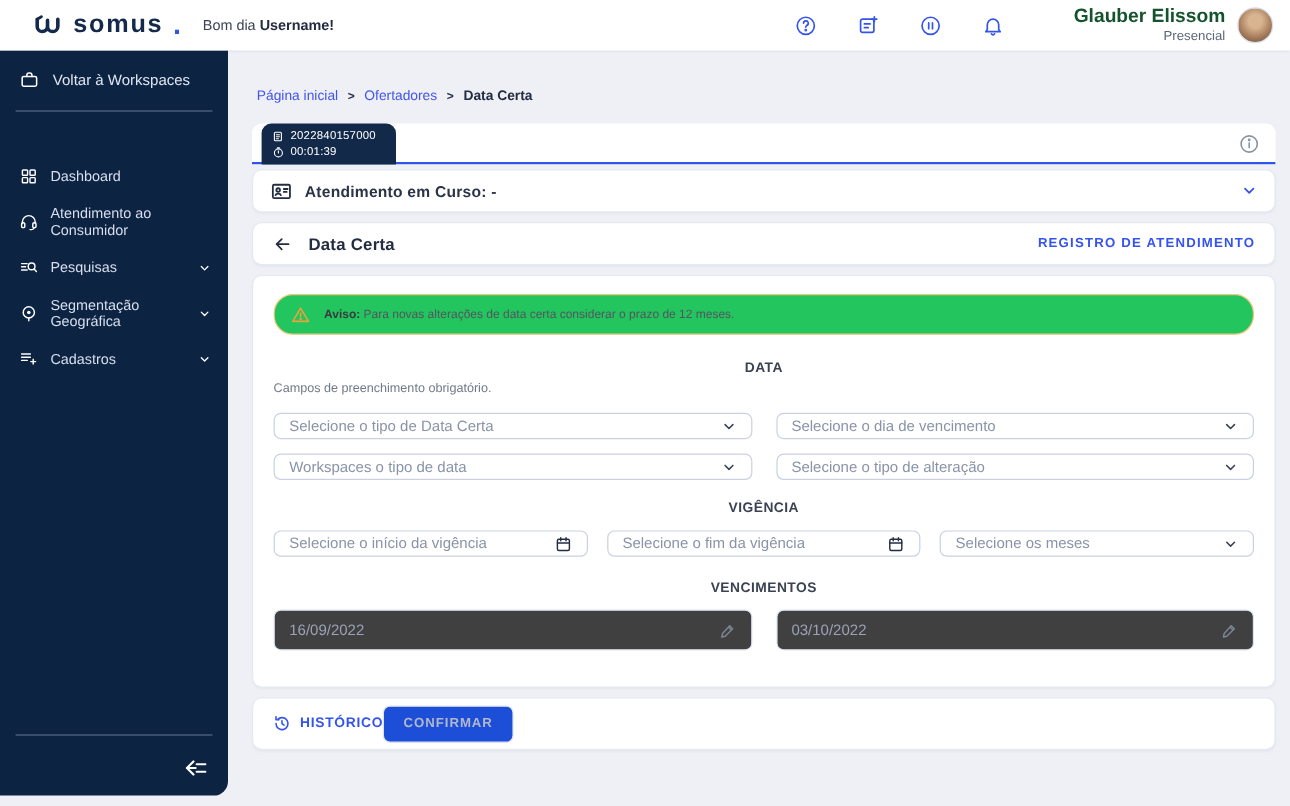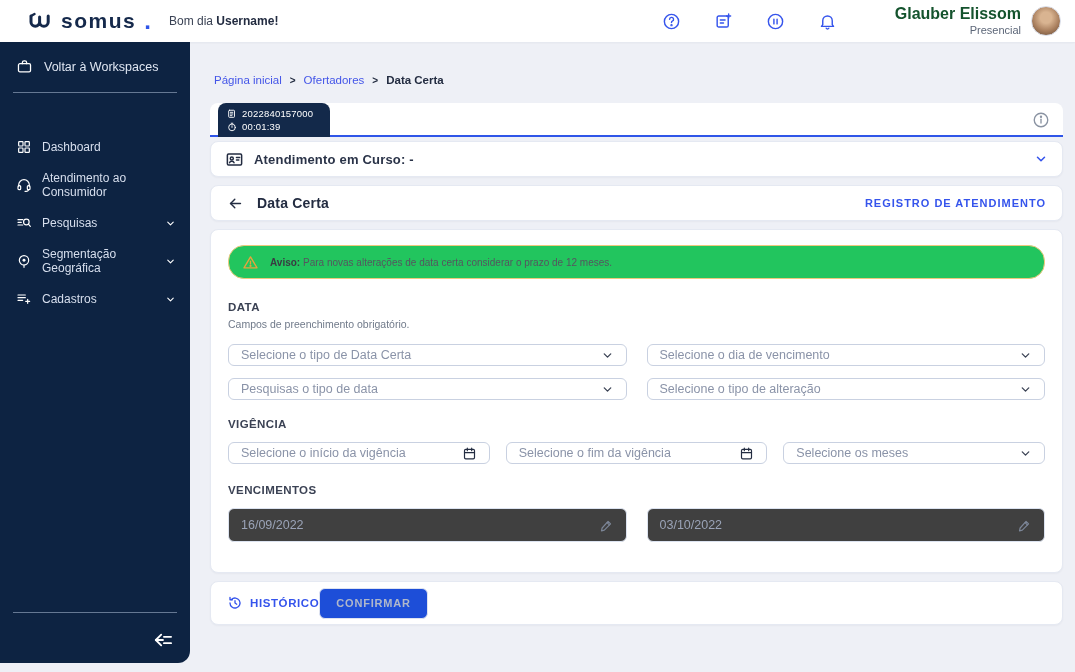--- a/index.html
+++ b/index.html
@@ -84,21 +84,21 @@
 
   .form-card { margin-top:8px; padding:15px 17px 20px 17px; }
 
   .warning {
     background:#22c55e; border:1px solid #edc97d; border-radius:16px;
     height:34px; display:flex; align-items:center; gap:11px; padding:0 13px;
     font-size:10px; color:#55555f; margin-bottom:22px;
   }
   .warning b { color:#3a3a42; }
 
-  .section-title { font-size:11.5px; font-weight:bold; color:#3b4254; letter-spacing:.4px; }
+  .section-title { font-size:11.5px; font-weight:bold; color:#3b4254; letter-spacing:.4px;text-align:center; }
   .section-sub { font-size:10.5px; color:#707a8a; margin:5px 0 14px 0; }
 
   .row2 { display:grid; grid-template-columns:1fr 1fr; gap:12px 20px; margin-bottom:10px; }
   .row3 { display:grid; grid-template-columns:1fr 1fr 1fr; gap:12px 16px; }
 
   .select, .datefield {
     height:22px; border:1px solid #c9d1e1; border-radius:6px; background:#fff;
     display:flex; align-items:center; justify-content:space-between;
     padding:0 12px; font-size:12.5px; color:#8a93a8; cursor:pointer;
   }
@@ -366,21 +366,21 @@
       </div>
       <div class="select">
         <span>Selecione o dia de vencimento</span>
         <span class="chev icon">
           <svg width="13" height="13" viewBox="0 0 24 24" fill="none" stroke="currentColor" stroke-width="2.4" stroke-linecap="round" stroke-linejoin="round">
               <path d="M6 9l6 6 6-6"></path>
             </svg>
         </span>
       </div>
       <div class="select">
-        <span>Pesquisas o tipo de data</span>
+        <span>Workspaces o tipo de data</span>
         <span class="chev icon">
           <svg width="13" height="13" viewBox="0 0 24 24" fill="none" stroke="currentColor" stroke-width="2.4" stroke-linecap="round" stroke-linejoin="round">
               <path d="M6 9l6 6 6-6"></path>
             </svg>
         </span>
       </div>
       <div class="select">
         <span>Selecione o tipo de alteração</span>
         <span class="chev icon">
           <svg width="13" height="13" viewBox="0 0 24 24" fill="none" stroke="currentColor" stroke-width="2.4" stroke-linecap="round" stroke-linejoin="round">

